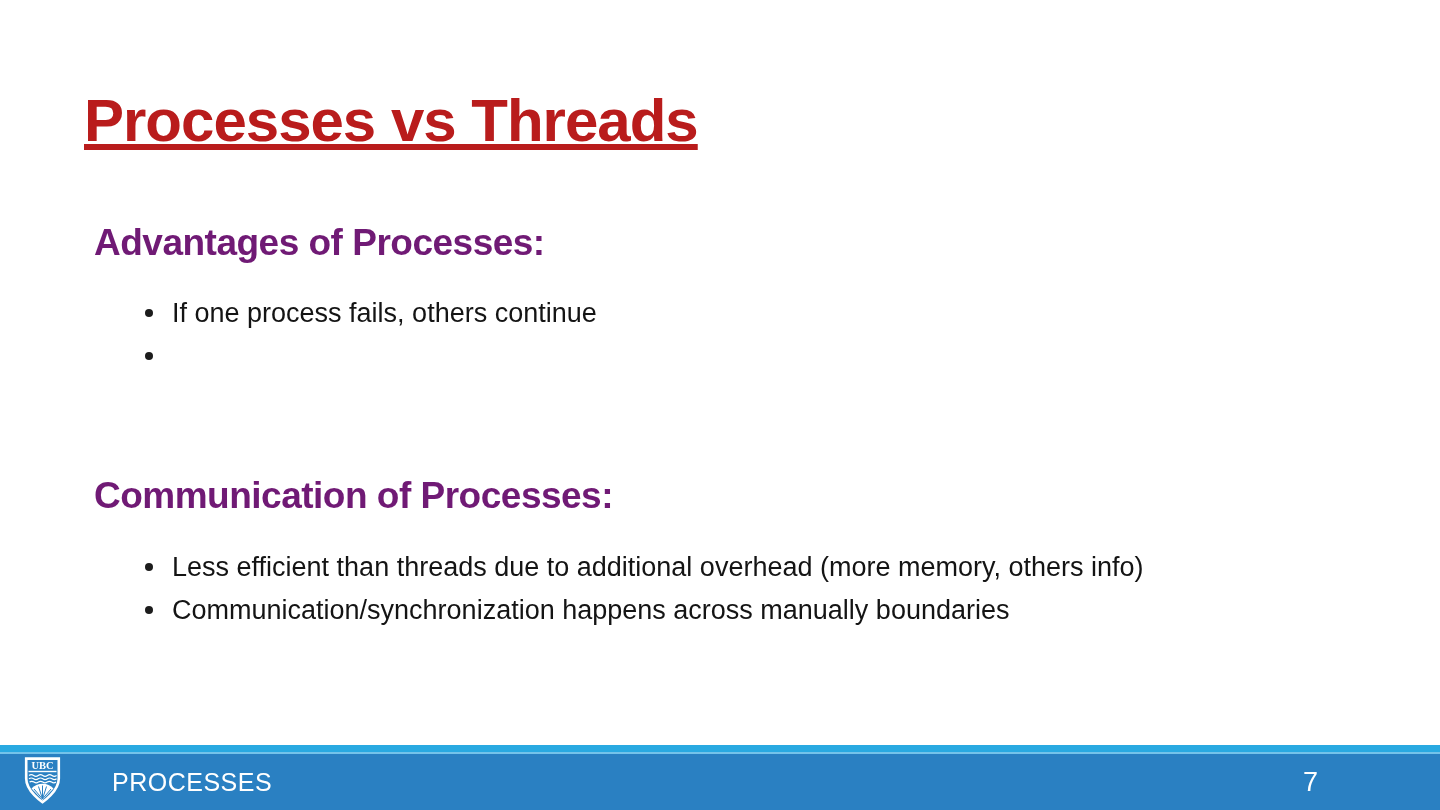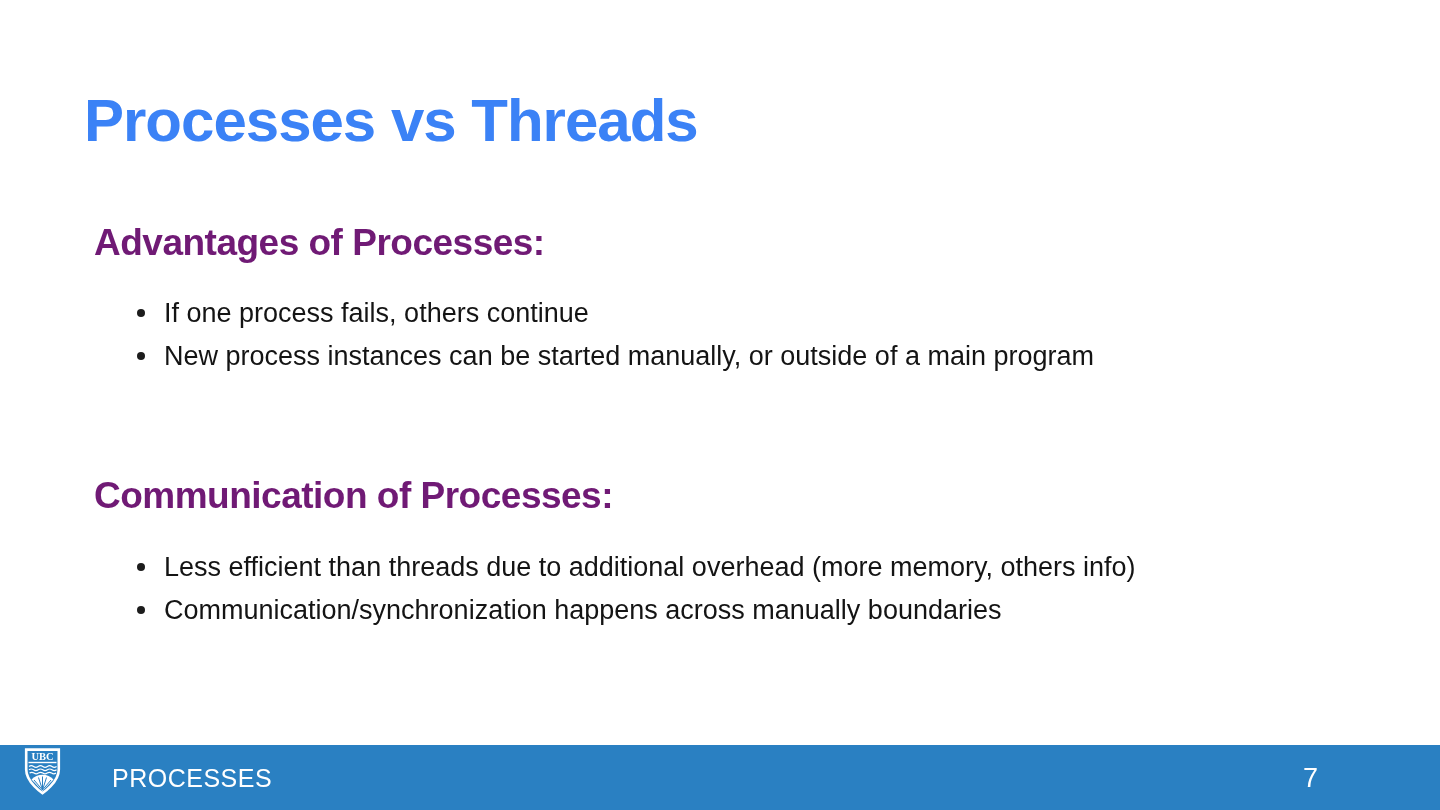--- a/index.html
+++ b/index.html
@@ -16,37 +16,38 @@
     background: #ffffff;
     overflow: hidden;
   }
   .slide-title {
     position: absolute;
     left: 84px;
     top: 88px;
     font-size: 60px;
     font-weight: 700;
     letter-spacing: -1px;
-    color: #3b82f6;
+    color: #b91c1c;
     line-height: 1.1;
+    text-decoration: underline;
   }
   .section-heading {
     position: absolute;
     left: 94px;
     font-size: 37px;
     font-weight: 700;
     color: #701a75;
     letter-spacing: -0.5px;
     line-height: 1.2;
   }
   .heading-advantages { top: 221px; }
   .heading-disadvantages { top: 474px; }
   .bullet-list {
     position: absolute;
-    left: 136px;
+    left: 144px;
     list-style: none;
   }
   .list-advantages { top: 292px; }
   .list-disadvantages { top: 546px; }
   .bullet-list li {
     position: relative;
     padding-left: 28px;
     font-size: 27px;
     line-height: 43px;
     color: #141414;
@@ -61,21 +62,21 @@
     border-radius: 50%;
     background: #1c1c1c;
   }
   .footer {
     position: absolute;
     left: 0;
     bottom: 0;
     width: 100%;
     height: 65px;
     display: flex;
-    flex-direction: row;
+    flex-direction: column;
   }
   .footer-accent-strip {
     height: 9px;
     background: var(--accent-strip, #29a9e1);
     border-bottom: 2px solid var(--accent-divider, #74c3ea);
   }
   .footer-bar {
     position: relative;
     flex: 1;
     background: var(--footer-bar, #2a80c2);
@@ -114,21 +115,20 @@
 
   <h2 class="section-heading heading-advantages">Advantages of Processes:</h2>
 
   <ul class="bullet-list list-advantages">
     <li>
       <span class="bullet-dot"></span>
       <span>If one process fails, others continue</span>
     </li>
     <li>
       <span class="bullet-dot"></span>
-      <span>New process instances can be started manually, or outside of a main program</span>
     </li>
   </ul>
 
   <h2 class="section-heading heading-disadvantages">Communication of Processes:</h2>
 
   <ul class="bullet-list list-disadvantages">
     <li>
       <span class="bullet-dot"></span>
       <span>Less efficient than threads due to additional overhead (more memory, others info)</span>
     </li>

